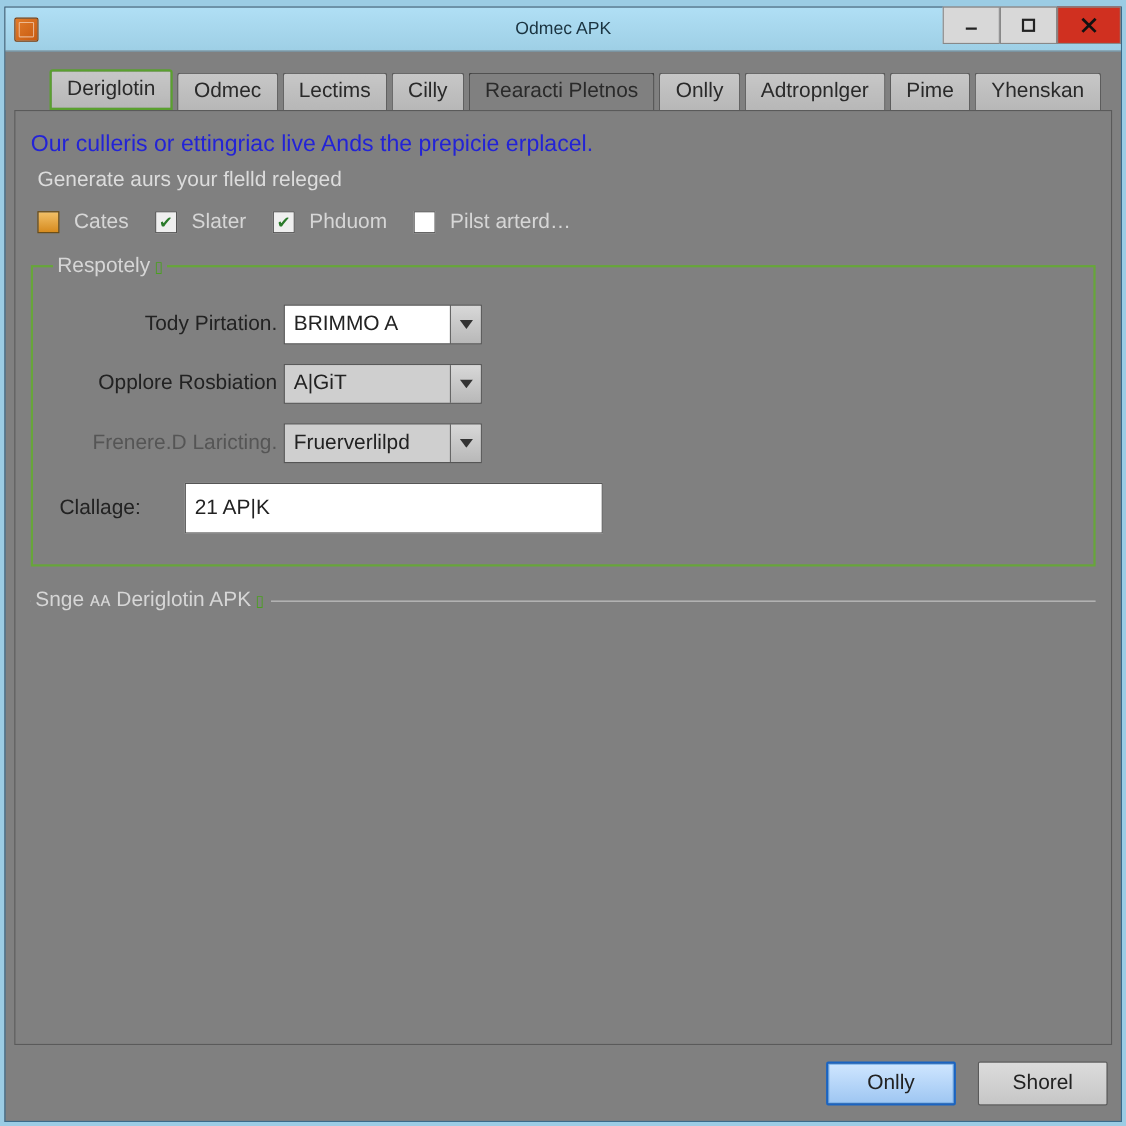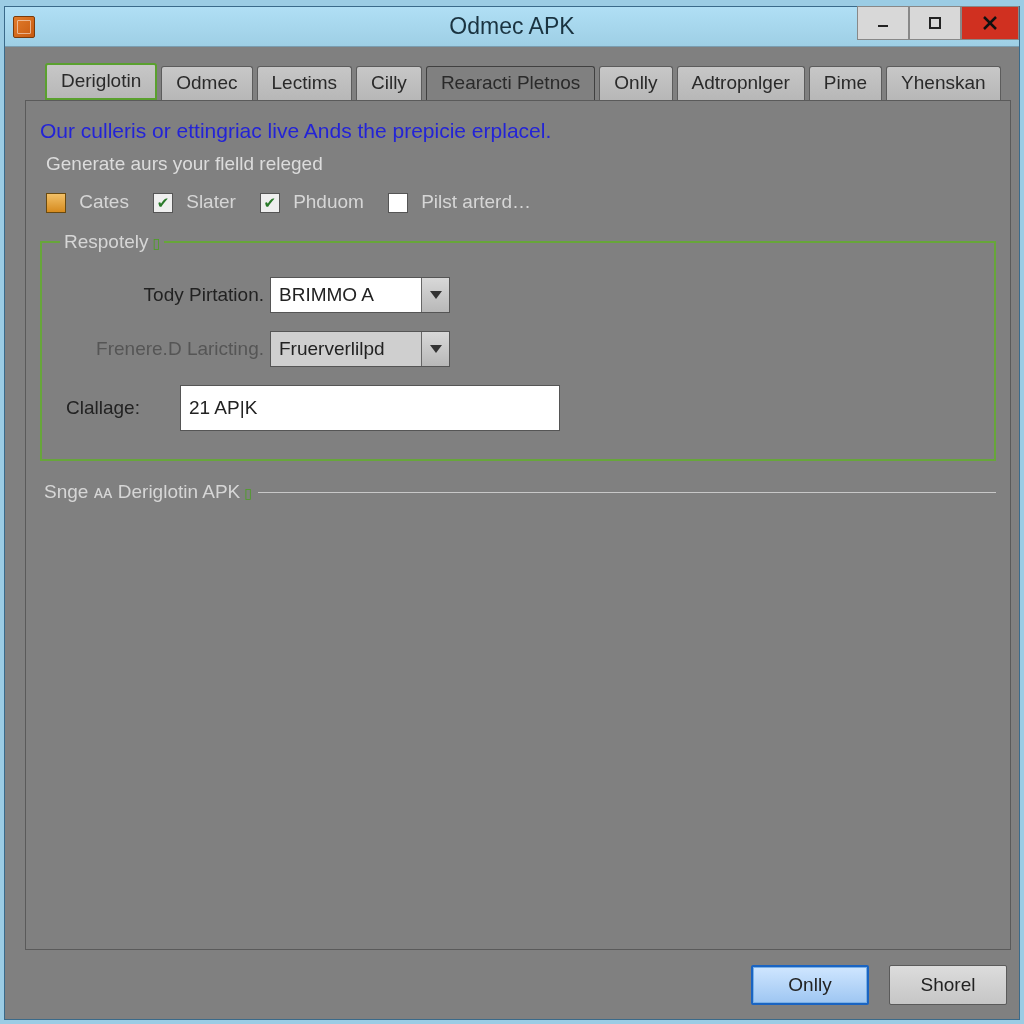--- a/index.html
+++ b/index.html
@@ -37,21 +37,21 @@
     position: relative;
   }
   .titlebar .app-icon::after{
     content:"";
     position:absolute; inset:3px;
     border:1px solid rgba(255,255,255,.5);
     border-radius:1px;
   }
   .titlebar .title {
     position:absolute; left:0; right:0; text-align:center;
-    color:#1a3340; font-size:23px;
+    color:#1a3340; font-size:16px;
   }
   .winbtns { position:absolute; right:0; top:0; height:100%; display:flex; }
   .winbtn {
     width:52px; height:34px;
     background:#d8d8d8;
     border:1px solid #888;
     margin-top:-1px;
     display:flex; align-items:center; justify-content:center;
     font-size:18px; color:#222;
   }
@@ -76,21 +76,21 @@
   }
   .tab.first { border:2px solid #5aa02f;margin-left:32px; }
   .tab.active {
     background:#808080;
     border-color:#404040;
     position:relative;
     top:1px;
     padding-bottom:7px;
   }
   .content {
-    margin:0 8px 8px 20px;
+    margin:0 8px 8px 8px;
     border:1px solid #5a5a5a;
     background:#808080;
     padding:18px 14px 14px 14px;
     height:850px;
     position:relative;
   }
   .heading {
     color:#2323d6;
     font-size:21px;
     margin-bottom:10px;
@@ -249,20 +249,31 @@
         <div class="combo white">
           <div class="combo-text">BRIMMO A</div>
           <div class="combo-btn">
               <svg viewBox="0 0 12 8">
                 <polygon points="0,0 12,0 6,8" fill="#333"></polygon>
               </svg>
             </div>
         </div>
       </div>
 
+      <div class="formrow">
+        <div class="formlabel">Opplore Rosbiation</div>
+        <div class="combo">
+          <div class="combo-text">A|GiT</div>
+          <div class="combo-btn">
+              <svg viewBox="0 0 12 8">
+                <polygon points="0,0 12,0 6,8" fill="#333"></polygon>
+              </svg>
+            </div>
+        </div>
+      </div>
 
       <div class="formrow">
         <div class="formlabel dim">Frenere.D Laricting.</div>
         <div class="combo">
           <div class="combo-text">Fruerverlilpd</div>
           <div class="combo-btn">
               <svg viewBox="0 0 12 8">
                 <polygon points="0,0 12,0 6,8" fill="#333"></polygon>
               </svg>
             </div>

